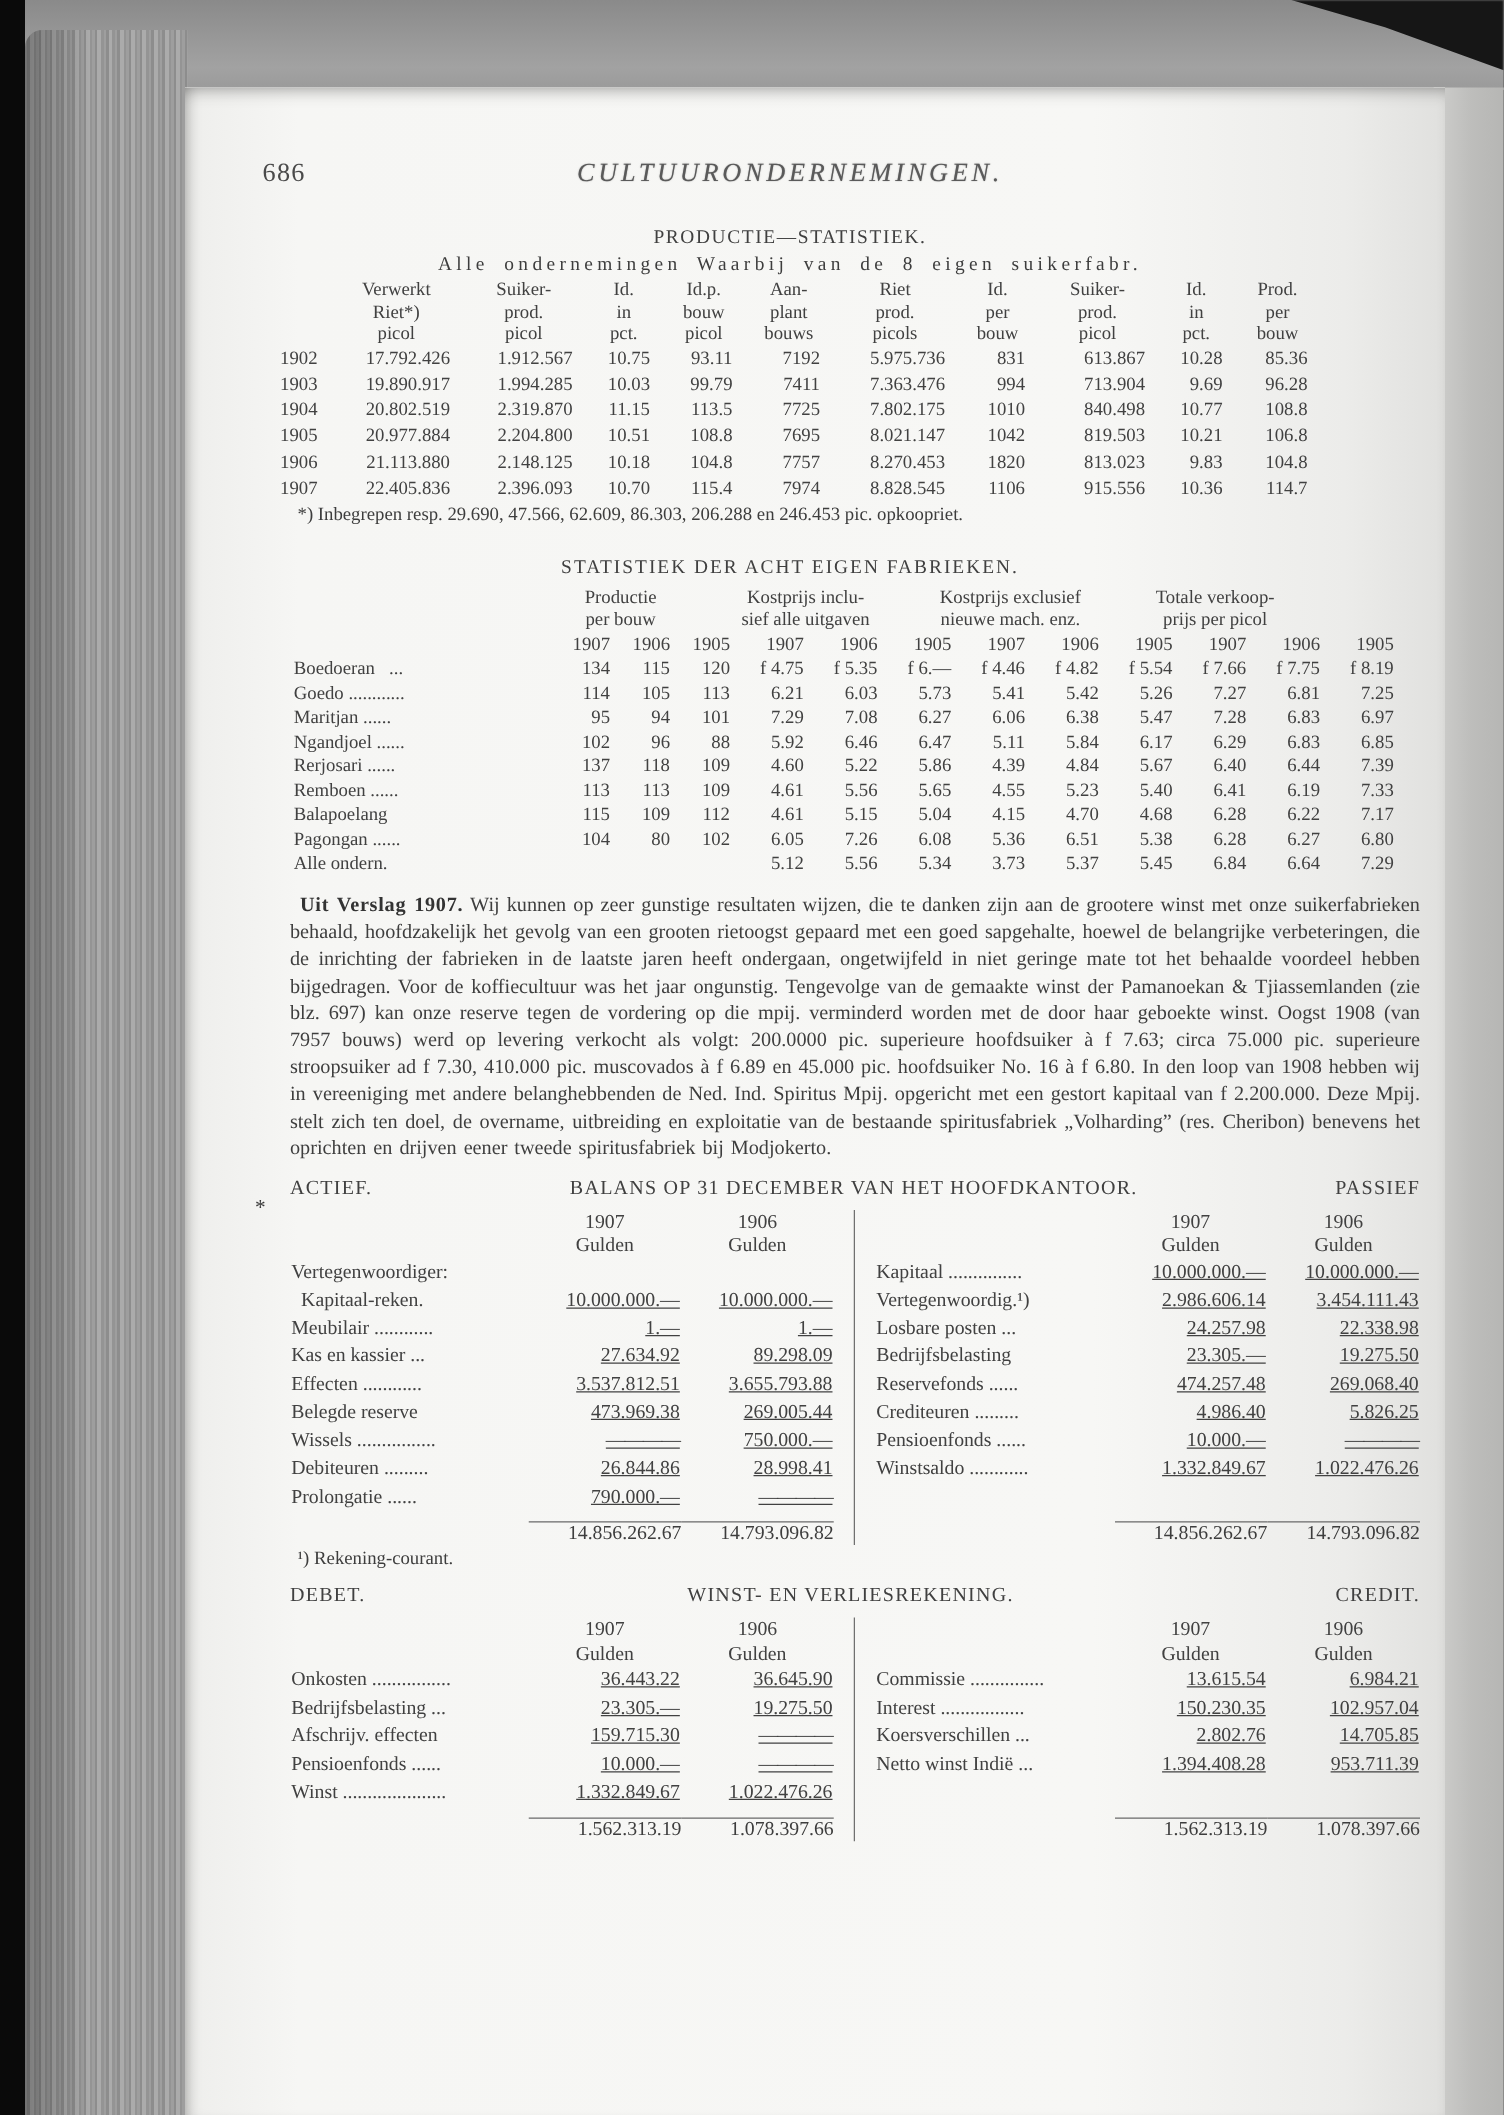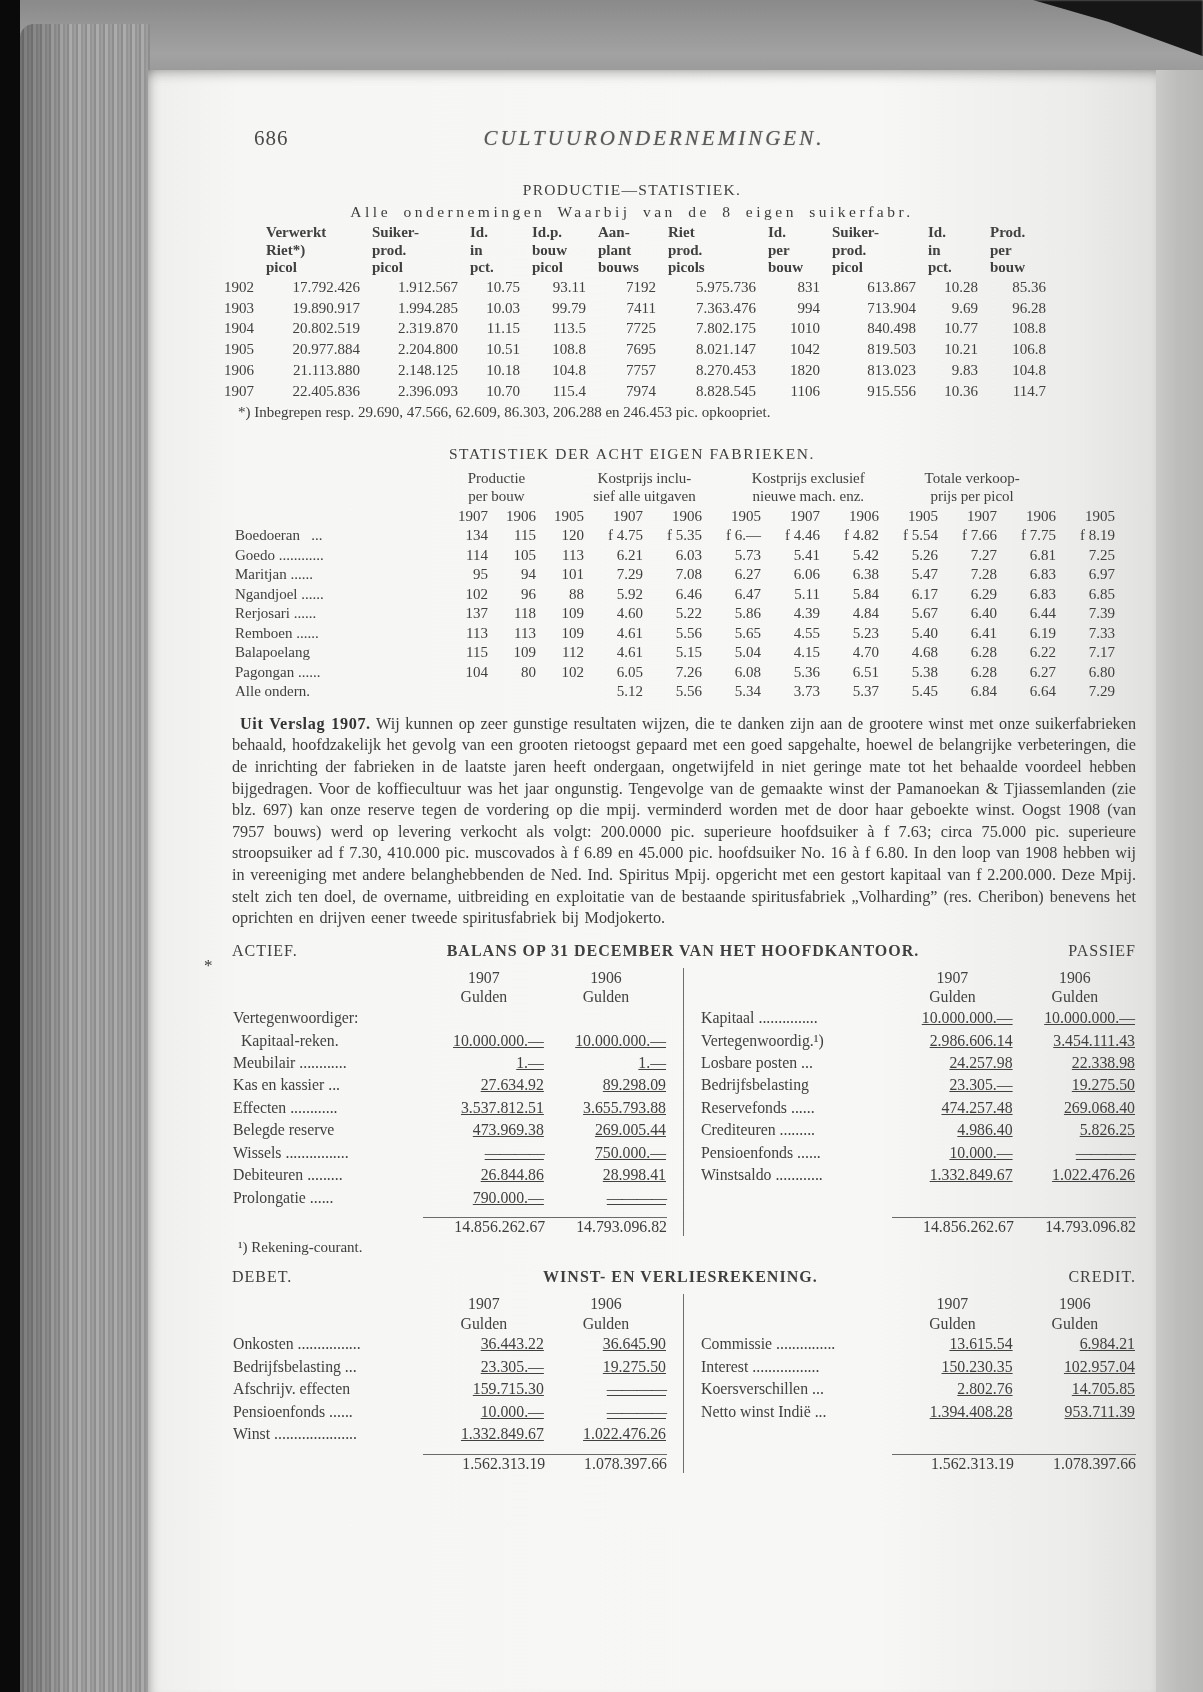--- a/index.html
+++ b/index.html
@@ -14,31 +14,31 @@
     background:linear-gradient(90deg,rgba(0,0,0,.28),rgba(0,0,0,0) 40%),
     repeating-linear-gradient(90deg,#9e9e9e 0 2px,#8d8d8d 2px 4px,#ababab 4px 7px,#949494 7px 9px);
     border-top-left-radius:14px;}
   .rightstrip{position:absolute;right:0;top:70px;width:56px;bottom:0;
     background:linear-gradient(90deg,#cfcfcd,#bdbdbb 55%,#b6b6b4);}
   .page{position:absolute;left:148px;top:70px;width:1008px;bottom:0;color:#3d3d3d;
     background:linear-gradient(90deg,#eeeeec 0,#f6f6f4 9%,#f7f7f5 72%,#ececea 92%,#e0e0de 100%);
     box-shadow:inset 0 10px 14px -9px rgba(0,0,0,.38), inset 10px 0 12px -9px rgba(0,0,0,.30);
     padding:0;}
   .inner{padding:56px 20px 0 62px;width:926px;box-sizing:border-box;}
-  .page-head{display:flex;align-items:center;margin-left:44px;}
+  .page-head{display:flex;align-items:center;}
   .pageno{font-size:21px;letter-spacing:1px;color:#4a4a4a;width:120px;}
   .booktitle{flex:1;text-align:center;font-style:italic;font-size:21px;letter-spacing:3px;
     color:#5a5a5a;text-shadow:0 0 1px rgba(100,100,100,.7);margin-right:120px;}
   .h-center{text-align:center;font-size:15.5px;letter-spacing:1.3px;color:#404040;}
   .h-prod{margin-top:30px;}
   .sub-prod{margin-top:4px;text-align:center;font-size:15.5px;letter-spacing:3.5px;word-spacing:5px;}
   table{border-collapse:collapse;color:#414141;}
   .t1{width:100%;table-layout:fixed;font-size:15px;margin-top:3px;}
   .t1 td{padding:0 2px;}
-  .t1 thead td{text-align:left;line-height:1.18;font-weight:bold;}
+  .t1 thead td{text-align:center;line-height:1.18;}
   .t1 tbody td{text-align:right;padding-right:10px;line-height:1.38;}
   .t1 tbody td:first-child{text-align:right;padding-left:0;font-family:Liberation Serif, serif;}
   .t1 td:nth-child(1){width:50px}.t1 td:nth-child(2){width:102px}.t1 td:nth-child(3){width:94px}
   .t1 td:nth-child(4){width:58px}.t1 td:nth-child(5){width:62px}.t1 td:nth-child(6){width:66px}
   .t1 td:nth-child(7){width:96px}.t1 td:nth-child(8){width:60px}.t1 td:nth-child(9){width:92px}
   .t1 td:nth-child(10){width:58px}.t1 td:nth-child(11){width:64px}
   .footnote{font-size:15px;margin-top:3px;margin-left:28px;}
   .h-fab{margin-top:24px;letter-spacing:1.6px;}
   .fab-groups{display:flex;margin-top:6px;margin-left:24px;font-size:15px;line-height:1.22;
     text-align:center;color:#414141;}
@@ -48,21 +48,21 @@
   .t2{width:856px;table-layout:fixed;font-size:15px;margin-left:24px;margin-top:1px;}
   .t2 td{padding:0 1px;text-align:center;line-height:1.3;}
   .t2 td:nth-child(1){width:205px;text-align:left;white-space:pre;}
   .t2 td:nth-child(2),.t2 td:nth-child(3),.t2 td:nth-child(4){width:46px;text-align:right;}
   .t2 td:nth-child(n+5){width:57px;text-align:right;}
   .verslag{margin-top:12px;margin-left:22px;width:904px;text-align:justify;font-size:16.2px;
     line-height:21.6px;word-spacing:1.5px;text-indent:8px;color:#3e3e3e;}
   .verslag b{letter-spacing:.6px;color:#333;}
   .bal-head{display:flex;align-items:baseline;margin-top:12px;margin-left:22px;width:904px;
     font-size:16px;letter-spacing:1px;color:#404040;}
-  .bal-head .mid{flex:1;text-align:center;font-weight:bold;}
+  .bal-head .mid{flex:1;text-align:center;}
   .bal-wrap{display:flex;margin-left:22px;width:904px;margin-top:8px;align-items:stretch;}
   .half{width:452px;box-sizing:border-box;display:flex;flex-direction:column;}
   .half.left{border-right:1px solid #707070;padding-right:16px;}
   .half.right{padding-left:16px;}
   .t3{width:100%;table-layout:fixed;font-size:15.8px;}
   .t3 td{padding:0 1px;line-height:1.42;}
   .t3 .lbl{width:44%;text-align:left;white-space:pre;}
   .t3 .amt{width:28%;text-align:right;text-decoration:underline;}
   .t3 .yr{width:28%;text-align:center;line-height:1.25;}
   .total{display:flex;margin-top:auto;padding-top:8px;font-size:15.8px;}

